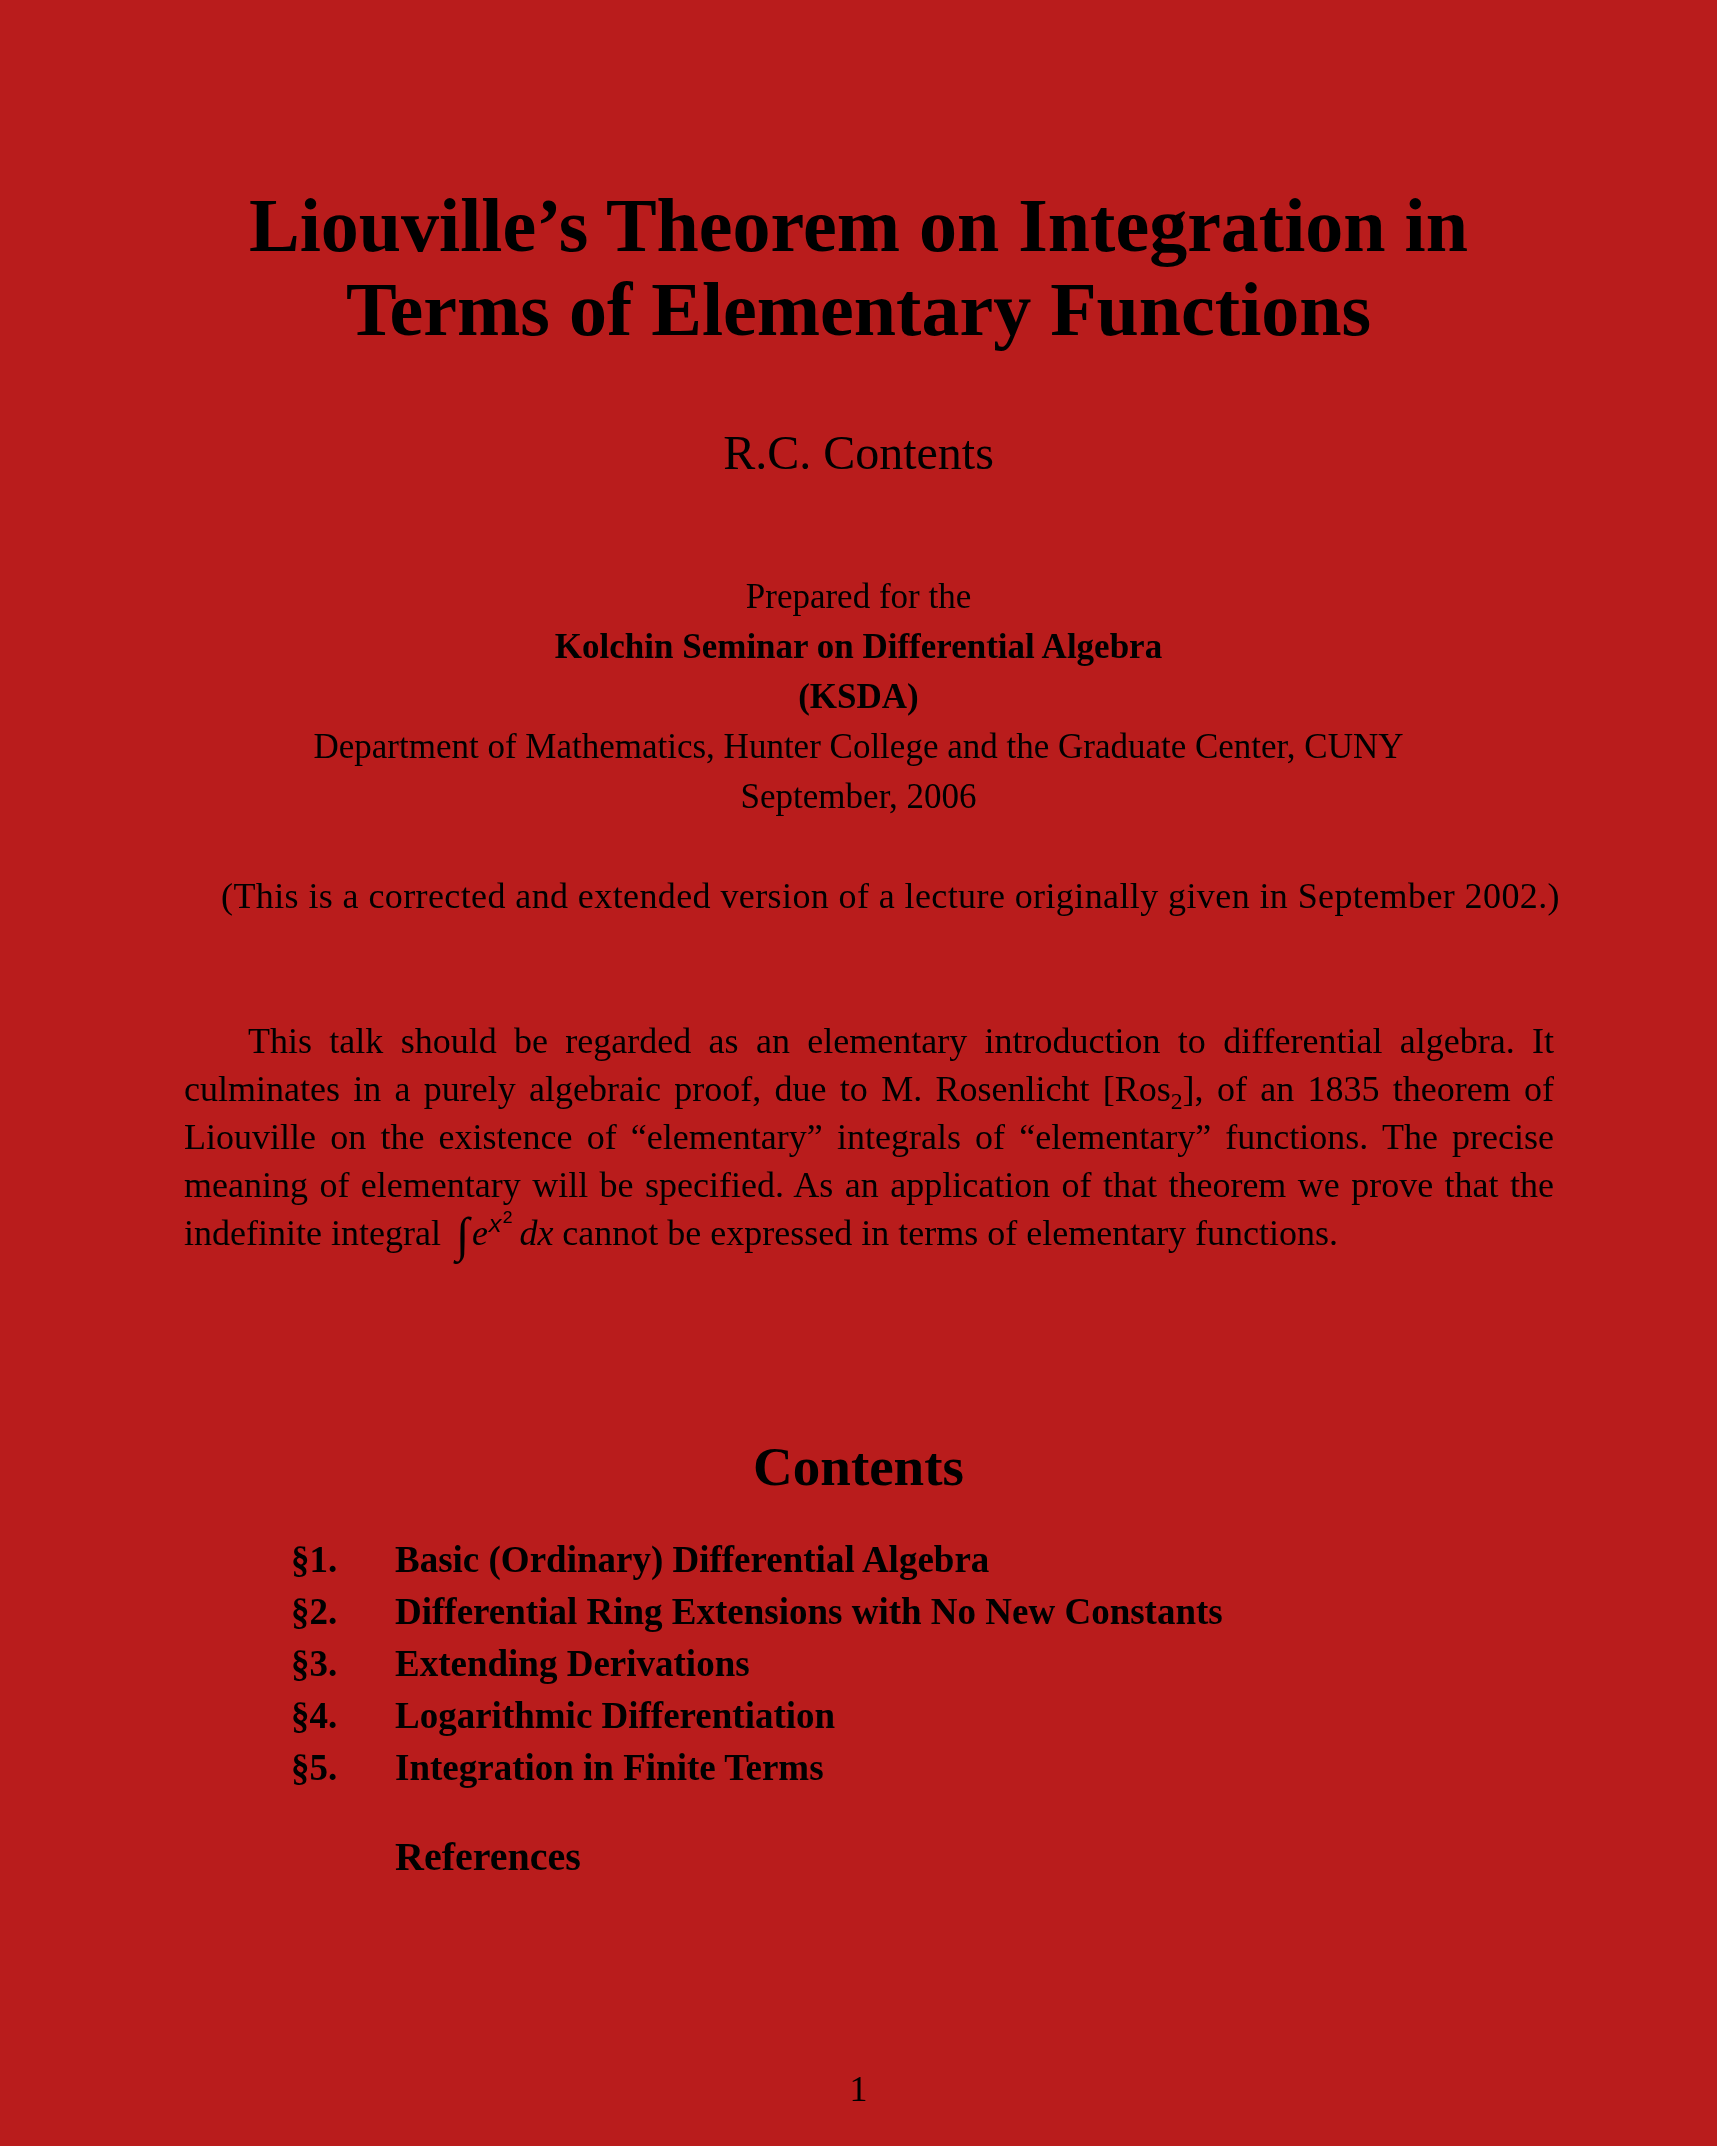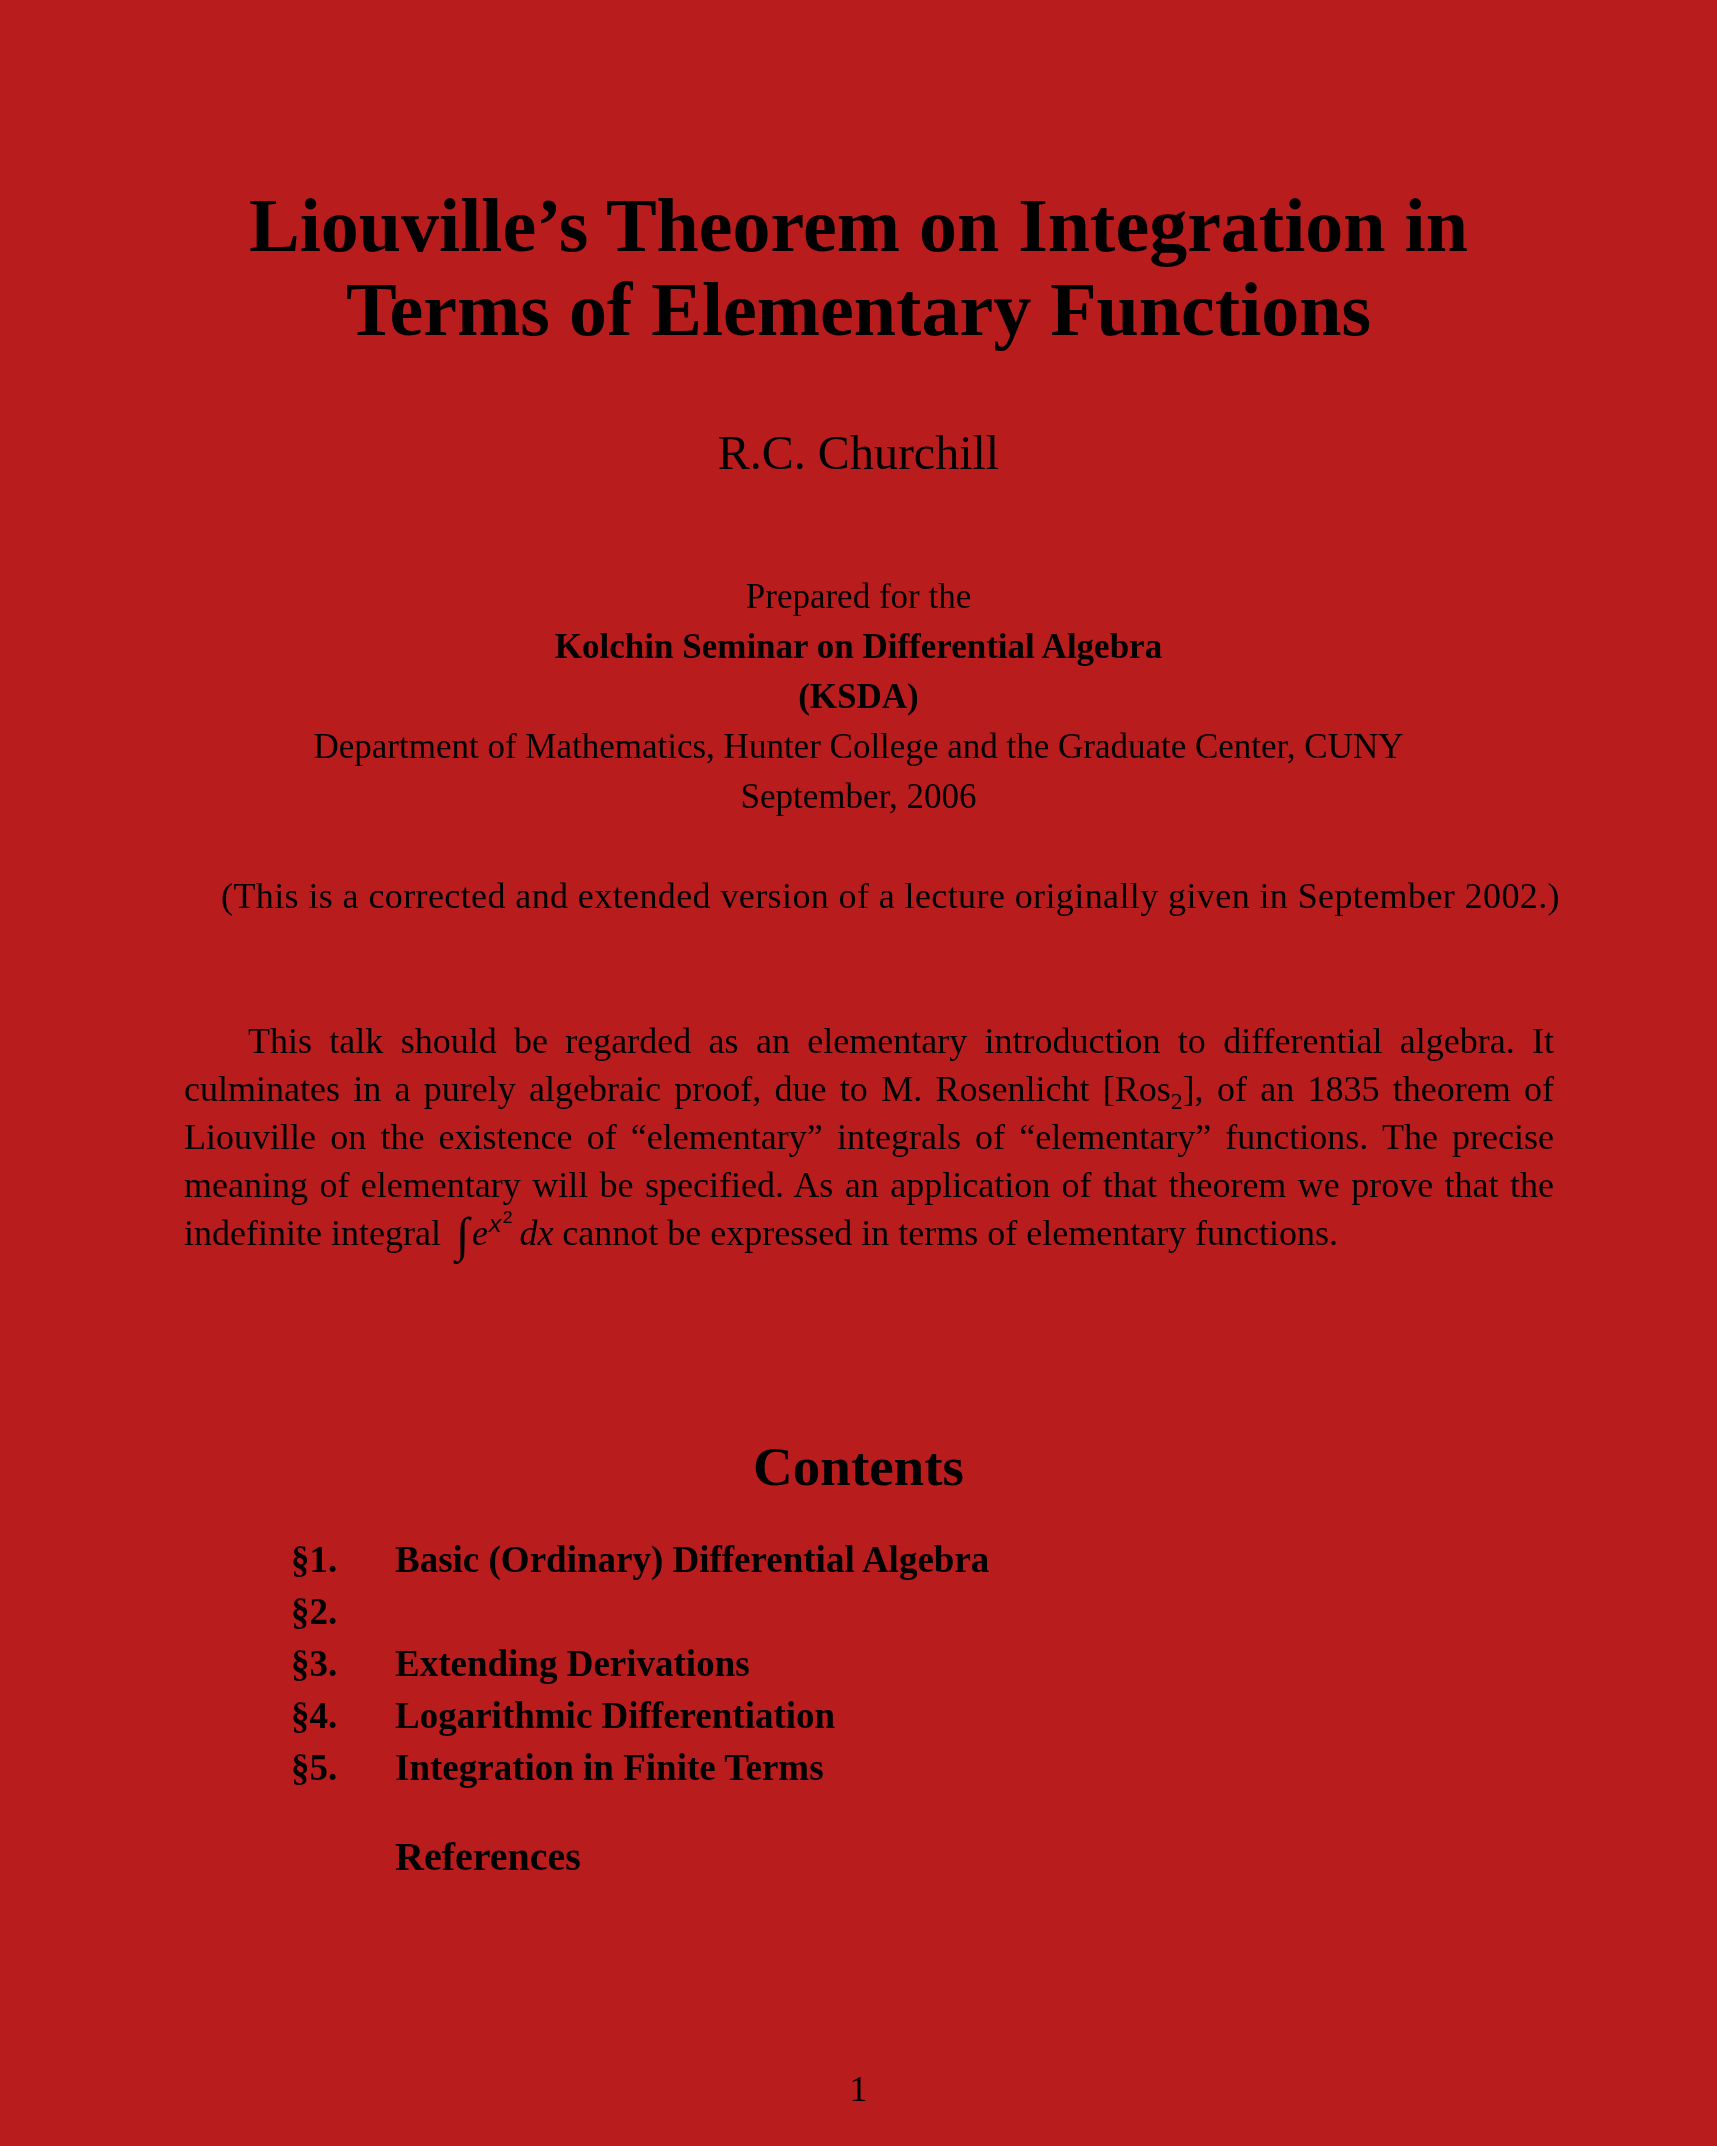--- a/index.html
+++ b/index.html
@@ -133,21 +133,21 @@
 </head>
 <body>
 
 <div class="page">
 
   <h1 class="title">
     <span class="title-line">Liouville’s Theorem on Integration in</span>
     <span class="title-line">Terms of Elementary Functions</span>
   </h1>
 
-  <div class="author">R.C. Churchill</div>
+  <div class="author">R.C. Contents</div>
 
   <div class="venue">
     <span class="vline">Prepared for the</span>
     <span class="vline bold">Kolchin Seminar on Differential Algebra</span>
     <span class="vline bold">(KSDA)</span>
     <span class="vline">Department of Mathematics, Hunter College and the Graduate Center, CUNY</span>
     <span class="vline">September, 2006</span>
   </div>
 
   <div class="note">(This is a corrected and extended version of a lecture originally given in September 2002.)</div>
@@ -156,20 +156,21 @@
 
   <h2 class="contents-heading">Contents</h2>
 
   <div class="toc">
     <div class="toc-row">
       <span class="toc-num">§1.</span>
       <span class="toc-label">Basic (Ordinary) Differential Algebra</span>
     </div>
     <div class="toc-row">
       <span class="toc-num">§2.</span>
+      <span class="toc-label">Differential Ring Extensions with No New Constants</span>
     </div>
     <div class="toc-row">
       <span class="toc-num">§3.</span>
       <span class="toc-label">Extending Derivations</span>
     </div>
     <div class="toc-row">
       <span class="toc-num">§4.</span>
       <span class="toc-label">Logarithmic Differentiation</span>
     </div>
     <div class="toc-row">

